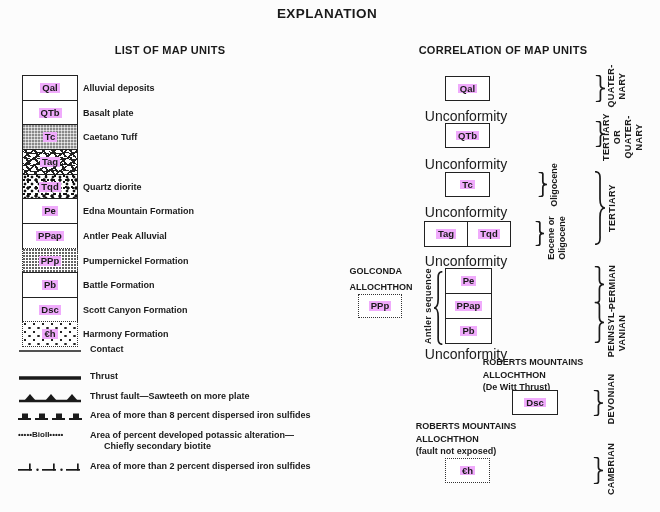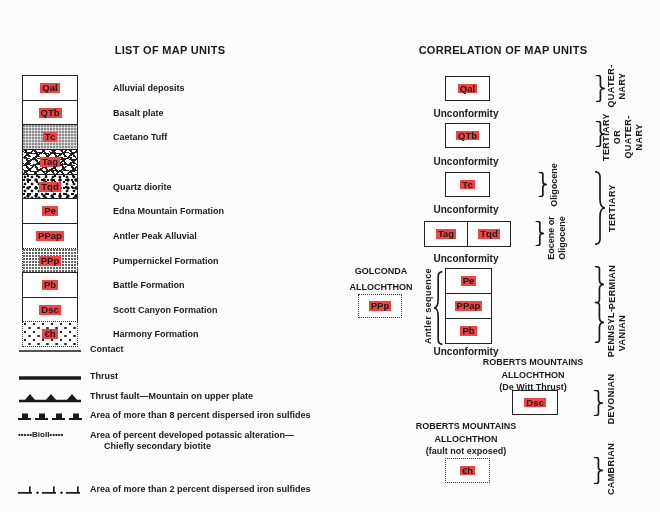--- a/index.html
+++ b/index.html
@@ -6,22 +6,22 @@
   .page{position:relative;width:660px;height:512px;background:#fcfcfc;
         font-family:"Liberation Sans",sans-serif;color:#1a1a1a;overflow:hidden}
   .main-title{position:absolute;left:327px;top:6px;transform:translateX(-50%);
               font-size:13.5px;font-weight:bold;letter-spacing:.4px;white-space:nowrap}
   .sec-title{position:absolute;transform:translateX(-50%);font-size:11px;font-weight:bold;
              letter-spacing:.3px;white-space:nowrap}
   
   .unit-row{position:absolute;left:22px;display:flex;align-items:center;height:26px}
   .swatch{width:56px;height:26px;border:1px solid #222;box-sizing:border-box;flex:none;
           display:flex;align-items:center;justify-content:center;background:#fff}
-  .code{font-size:9.5px;font-weight:bold;line-height:1;background:#ef4444;padding:0 2px;white-space:nowrap}
-  .udesc{margin-left:35px;font-size:9px;font-weight:bold;white-space:nowrap}
+  .code{font-size:9.5px;font-weight:bold;line-height:1;background:#f0abfc;padding:0 2px;white-space:nowrap}
+  .udesc{margin-left:5px;font-size:9px;font-weight:bold;white-space:nowrap}
   
   .pat-gray{background-color:#cfcfcf;
     background-image:radial-gradient(circle at 1px 1px,#8a8a8a .9px,rgba(0,0,0,0) 1.3px),
                      radial-gradient(circle at 2.5px 2.5px,#f0f0f0 .6px,rgba(0,0,0,0) 1px);
     background-size:3px 3px,3px 3px}
   .pat-dashes{background-color:#fff;
     background-image:linear-gradient(55deg,transparent 42%,#222 42%,#222 58%,transparent 58%),
                      linear-gradient(-35deg,transparent 44%,#222 44%,#222 56%,transparent 56%),
                      linear-gradient(10deg,transparent 45%,#222 45%,#222 57%,transparent 57%);
     background-size:9px 7px,11px 8px,13px 6px}
@@ -40,33 +40,34 @@
     background-size:9px 8px,9px 8px}
   
   .sym-row{position:absolute;left:18px;display:flex;align-items:flex-start}
   .sym-cell{width:66px;flex:none;display:flex;align-items:center}
   .sym-label{margin-left:6px;font-size:9px;font-weight:bold;white-space:nowrap;line-height:11px}
   .sym-label .l2{display:block;padding-left:14px}
   .bio-sym{font-size:8px;font-weight:bold;white-space:nowrap;line-height:10px}
   
   .cbox{position:absolute;border:1px solid #222;box-sizing:border-box;background:#fff;
         display:flex;align-items:center;justify-content:center}
-  .unconf{position:absolute;transform:translateX(-50%);font-size:10px;font-weight:bold;white-space:nowrap}
+  .unconf{position:absolute;transform:translateX(-50%);font-size:14px;font-weight:normal;white-space:nowrap}
   .clab{position:absolute;transform:translateX(-50%);font-size:9px;font-weight:bold;
-        text-align:center;white-space:pre-line;line-height:12.5px}
+        white-space:pre-line;line-height:12.5px}
   .vlab{position:absolute;transform:translate(-50%,-50%) rotate(-90deg);font-size:9px;font-weight:bold;
         white-space:pre-line;text-align:center;line-height:11px;letter-spacing:.4px}
   .brace{position:absolute}
   .brace svg{display:block;width:100%;height:100%}
 </style>
 </head>
 <body>
 
 <div class="page">
 
+  <div class="main-title">EXPLANATION</div>
   <div class="sec-title" style="left:170px;top:44px">LIST OF MAP UNITS</div>
   <div class="sec-title" style="left:503px;top:44px">CORRELATION OF MAP UNITS</div>
 
   <div class="unit-row" style="top:75px">
     <div class="swatch">
         <span class="code">Qal</span>
       </div>
     <div class="udesc">Alluvial deposits</div>
   </div>
   <div class="unit-row" style="top:100px">
@@ -147,21 +148,21 @@
   </div>
   <div class="sym-row" style="top:391px">
     <div class="sym-cell">
       <svg width="64" height="13" viewBox="0 0 64 13">
         <line x1="1" y1="10" x2="63" y2="10" stroke="#1a1a1a" stroke-width="2.6"></line>
         <polygon points="6,10 12,3 18,10" fill="#1a1a1a"></polygon>
         <polygon points="27,10 33,3 39,10" fill="#1a1a1a"></polygon>
         <polygon points="48,10 54,3 60,10" fill="#1a1a1a"></polygon>
       </svg>
     </div>
-    <div class="sym-label">Thrust fault—Mountain on upper plate</div>
+    <div class="sym-label">Thrust fault—Sawteeth on more plate</div>
   </div>
   <div class="sym-row" style="top:410px">
     <div class="sym-cell">
       <svg width="64" height="13" viewBox="0 0 64 13">
         <g fill="#1a1a1a">
           <rect x="0" y="8" width="13" height="2"></rect>
             <rect x="4" y="3.5" width="6" height="4.5"></rect>
           <rect x="17" y="8" width="13" height="2"></rect>
             <rect x="21" y="3.5" width="6" height="4.5"></rect>
           <rect x="34" y="8" width="13" height="2"></rect>
@@ -174,21 +175,21 @@
     <div class="sym-label">Area of more than 8 percent dispersed iron sulfides</div>
   </div>
   <div class="sym-row" style="top:430px">
     <div class="sym-cell bio-sym">
         <span>•••••</span>
         <span>BioII</span>
         <span>•••••</span>
       </div>
     <div class="sym-label"><span>Area of percent developed potassic alteration—</span><span class="l2">Chiefly secondary biotite</span></div>
   </div>
-  <div class="sym-row" style="top:484px">
+  <div class="sym-row" style="top:461px">
     <div class="sym-cell">
       <svg width="64" height="13" viewBox="0 0 64 13">
         <g fill="#1a1a1a">
           <rect x="0" y="8" width="14" height="1.7"></rect>
             <rect x="11" y="2.5" width="1.7" height="7"></rect>
             <circle cx="19.5" cy="8.8" r="1.2"></circle>
           <rect x="24" y="8" width="14" height="1.7"></rect>
             <rect x="35" y="2.5" width="1.7" height="7"></rect>
             <circle cx="43.5" cy="8.8" r="1.2"></circle>
           <rect x="48" y="8" width="14" height="1.7"></rect>

